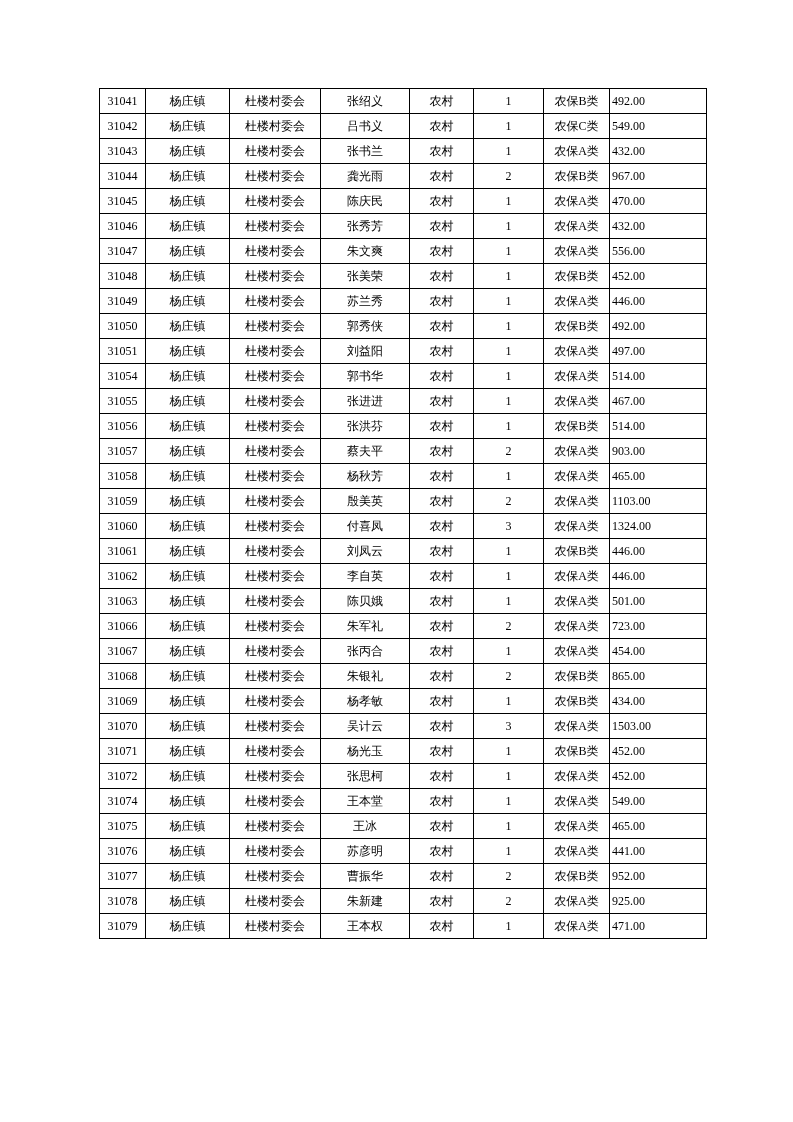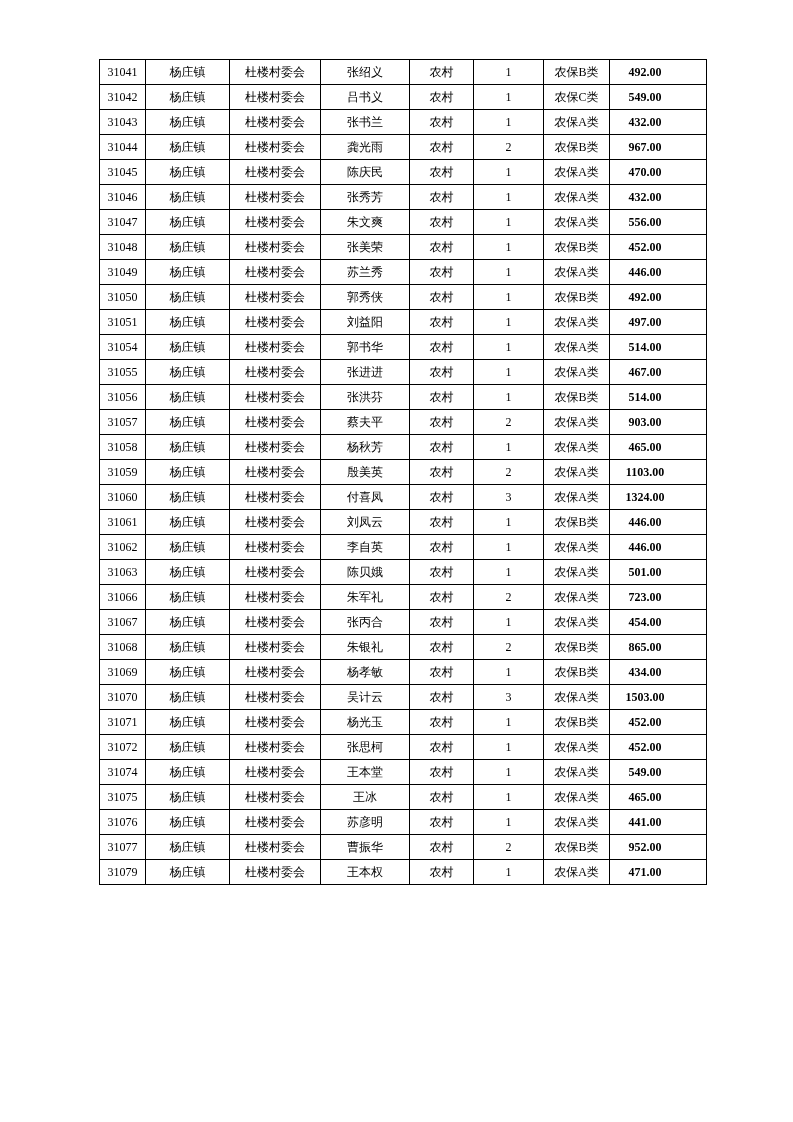--- a/index.html
+++ b/index.html
@@ -11,43 +11,42 @@
   .page {
     position: relative;
     width: 793px;
     height: 1122px;
     background: #ffffff;
     overflow: hidden;
   }
   .sheet {
     position: absolute;
     left: 65px;
-    top: 59px;
+    top: 88px;
     padding-left: 34px;
   }
   table.data-table {
     border-collapse: collapse;
     table-layout: fixed;
   }
   table.data-table td {
     border: 1px solid #000000;
     height: 24px;
     font-size: 12px;
     line-height: 24px;
     text-align: center;
     vertical-align: middle;
     padding: 0 2px;
     white-space: nowrap;
     overflow: hidden;
     color: #000000;
   }
   table.data-table td.col-amount {
-    text-align: center;
+    text-align: left;
     padding-right: 28px;
-    font-weight: bold;
   }
   col.c-id       { width: 46px; }
   col.c-town     { width: 84px; }
   col.c-village  { width: 91px; }
   col.c-name     { width: 89px; }
   col.c-residence{ width: 64px; }
   col.c-count    { width: 70px; }
   col.c-category { width: 66px; }
   col.c-amount   { width: 97px; }
 </style>
@@ -382,20 +381,30 @@
             <td class="col-id">31077</td>
             <td class="col-town">杨庄镇</td>
             <td class="col-village">杜楼村委会</td>
             <td class="col-name">曹振华</td>
             <td class="col-residence">农村</td>
             <td class="col-count">2</td>
             <td class="col-category">农保B类</td>
             <td class="col-amount">952.00</td>
           </tr>
           <tr>
+            <td class="col-id">31078</td>
+            <td class="col-town">杨庄镇</td>
+            <td class="col-village">杜楼村委会</td>
+            <td class="col-name">朱新建</td>
+            <td class="col-residence">农村</td>
+            <td class="col-count">2</td>
+            <td class="col-category">农保A类</td>
+            <td class="col-amount">925.00</td>
+          </tr>
+          <tr>
             <td class="col-id">31079</td>
             <td class="col-town">杨庄镇</td>
             <td class="col-village">杜楼村委会</td>
             <td class="col-name">王本权</td>
             <td class="col-residence">农村</td>
             <td class="col-count">1</td>
             <td class="col-category">农保A类</td>
             <td class="col-amount">471.00</td>
           </tr>
         </tbody>

